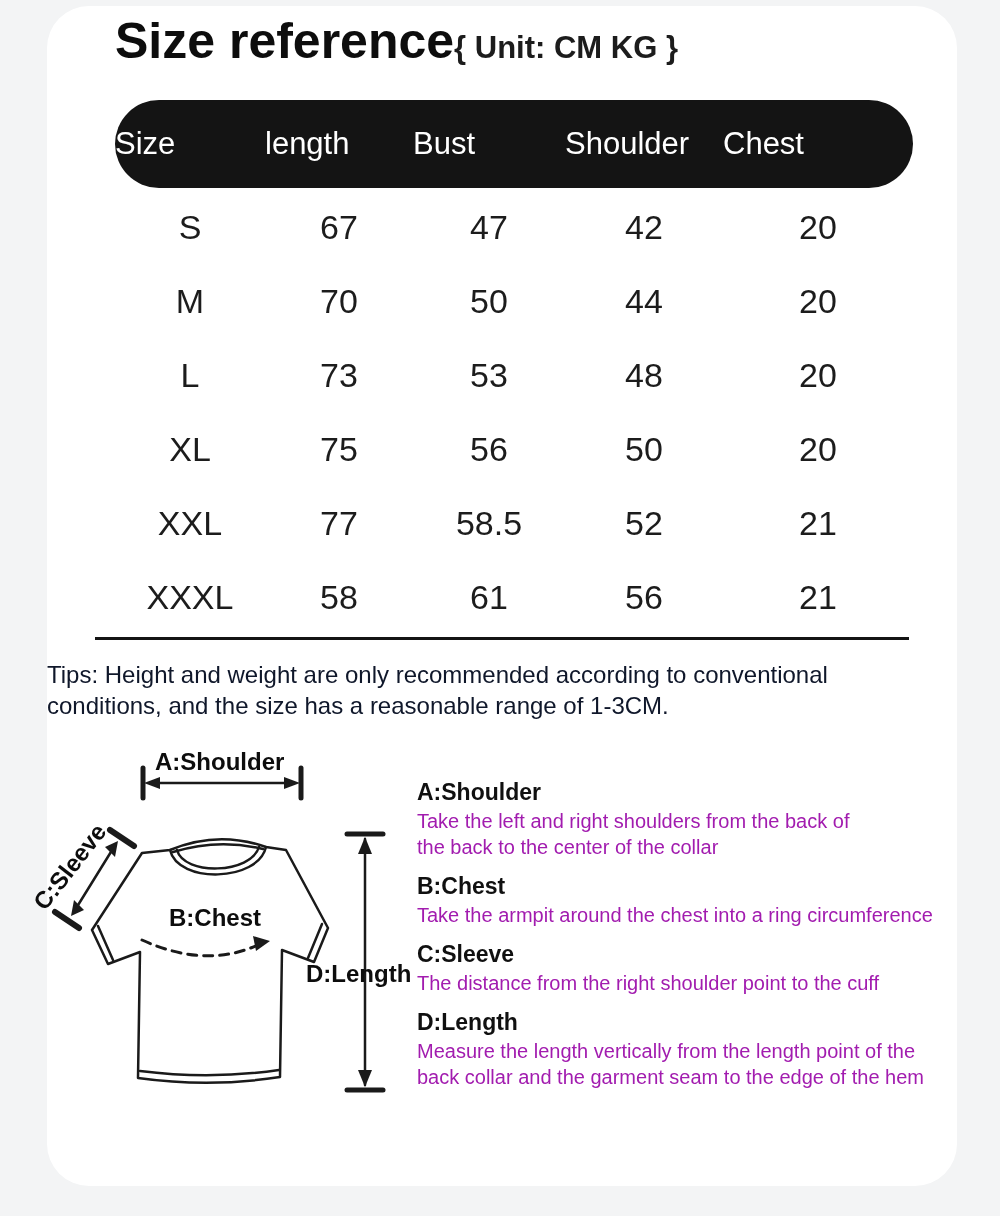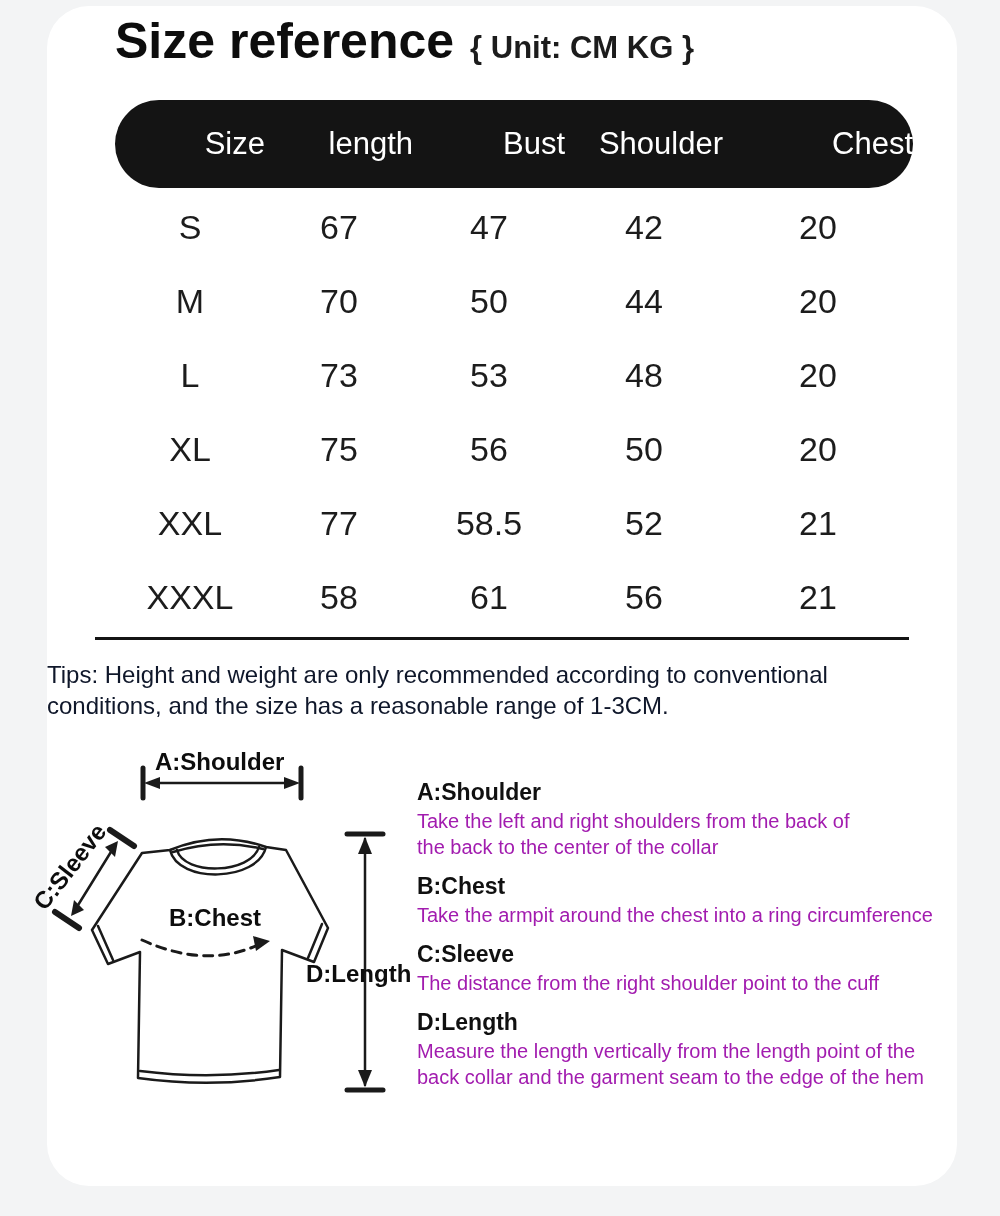--- a/index.html
+++ b/index.html
@@ -2,29 +2,29 @@
 <html><head>
 <meta charset="utf-8">
 <style>
   * { margin:0; padding:0; box-sizing:border-box; }
   html,body { width:1000px; height:1216px; }
   body { font-family:"Liberation Sans","DejaVu Sans",sans-serif; color:#1a1a1a; }
   .page { position:relative; width:1000px; height:1216px; background:#f3f4f5; overflow:hidden; }
   .card { position:absolute; left:47px; top:6px; width:910px; height:1180px; background:#ffffff; border-radius:42px; }
 
   
-  .title-row { position:absolute; left:115px; top:12px; display:flex; align-items:baseline; gap:16px; }
+  .title-row { position:absolute; left:115px; top:12px; display:flex; align-items:baseline; }
   .title { font-size:50px; font-weight:800; letter-spacing:0; color:#0d0d0d; }
   .unit-note { font-size:31px; font-weight:700; color:#1c1c1c; }
 
   
   .tbl-grid { display:grid; grid-template-columns:150px 148px 152px 158px 190px; }
   .tbl-header { position:absolute; left:115px; top:100px; width:798px; height:88px;
                 background:#141414; border-radius:44px; align-items:center; }
-  .tbl-header .cell { text-align:right; color:#ffffff; font-size:31px;padding-left:18px; }
+  .tbl-header .cell { text-align:left; color:#ffffff; font-size:31px; }
   .tbl-body { position:absolute; left:115px; top:190px; width:798px; }
   .tbl-row { height:74px; align-items:center; }
   .tbl-row .cell { text-align:center; font-size:34px; color:#1c1c1c; }
 
   .divider { position:absolute; left:95px; top:637px; width:814px; height:3px; background:#141414; }
 
   
   .tips { position:absolute; left:47px; top:659px; width:910px; text-align:left;
           font-size:24px; line-height:31px; color:#0f172a; }
 

